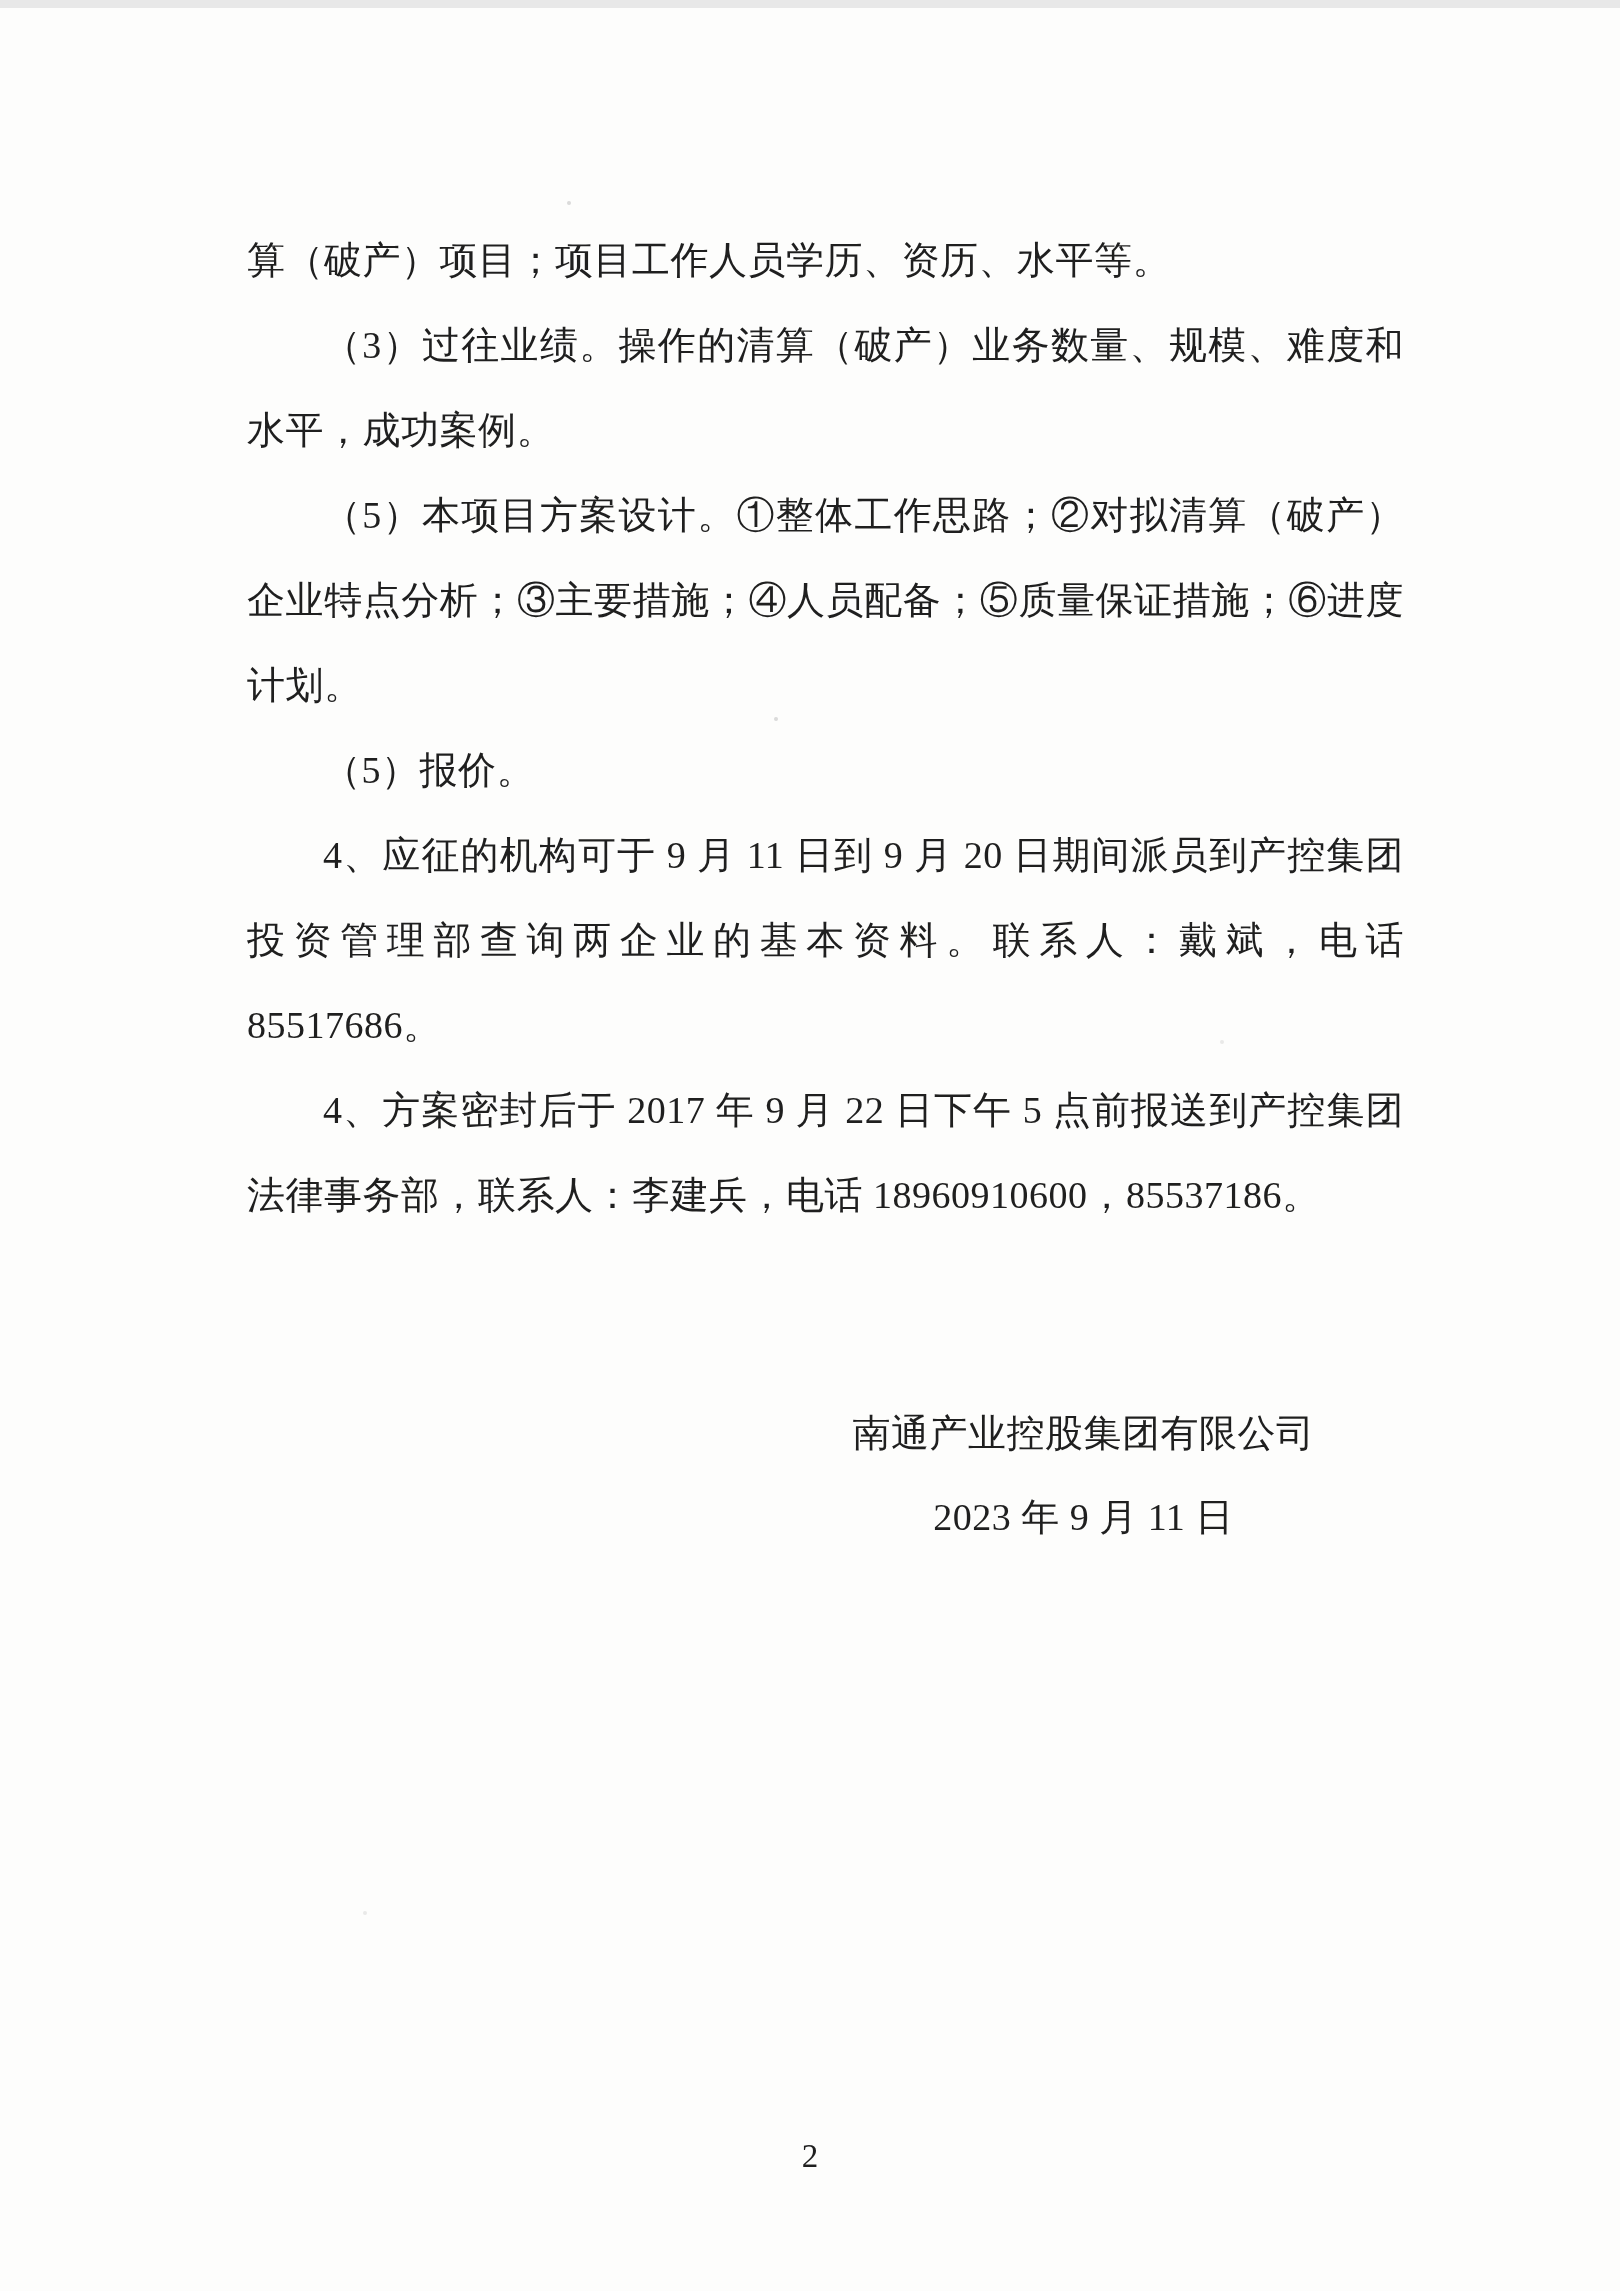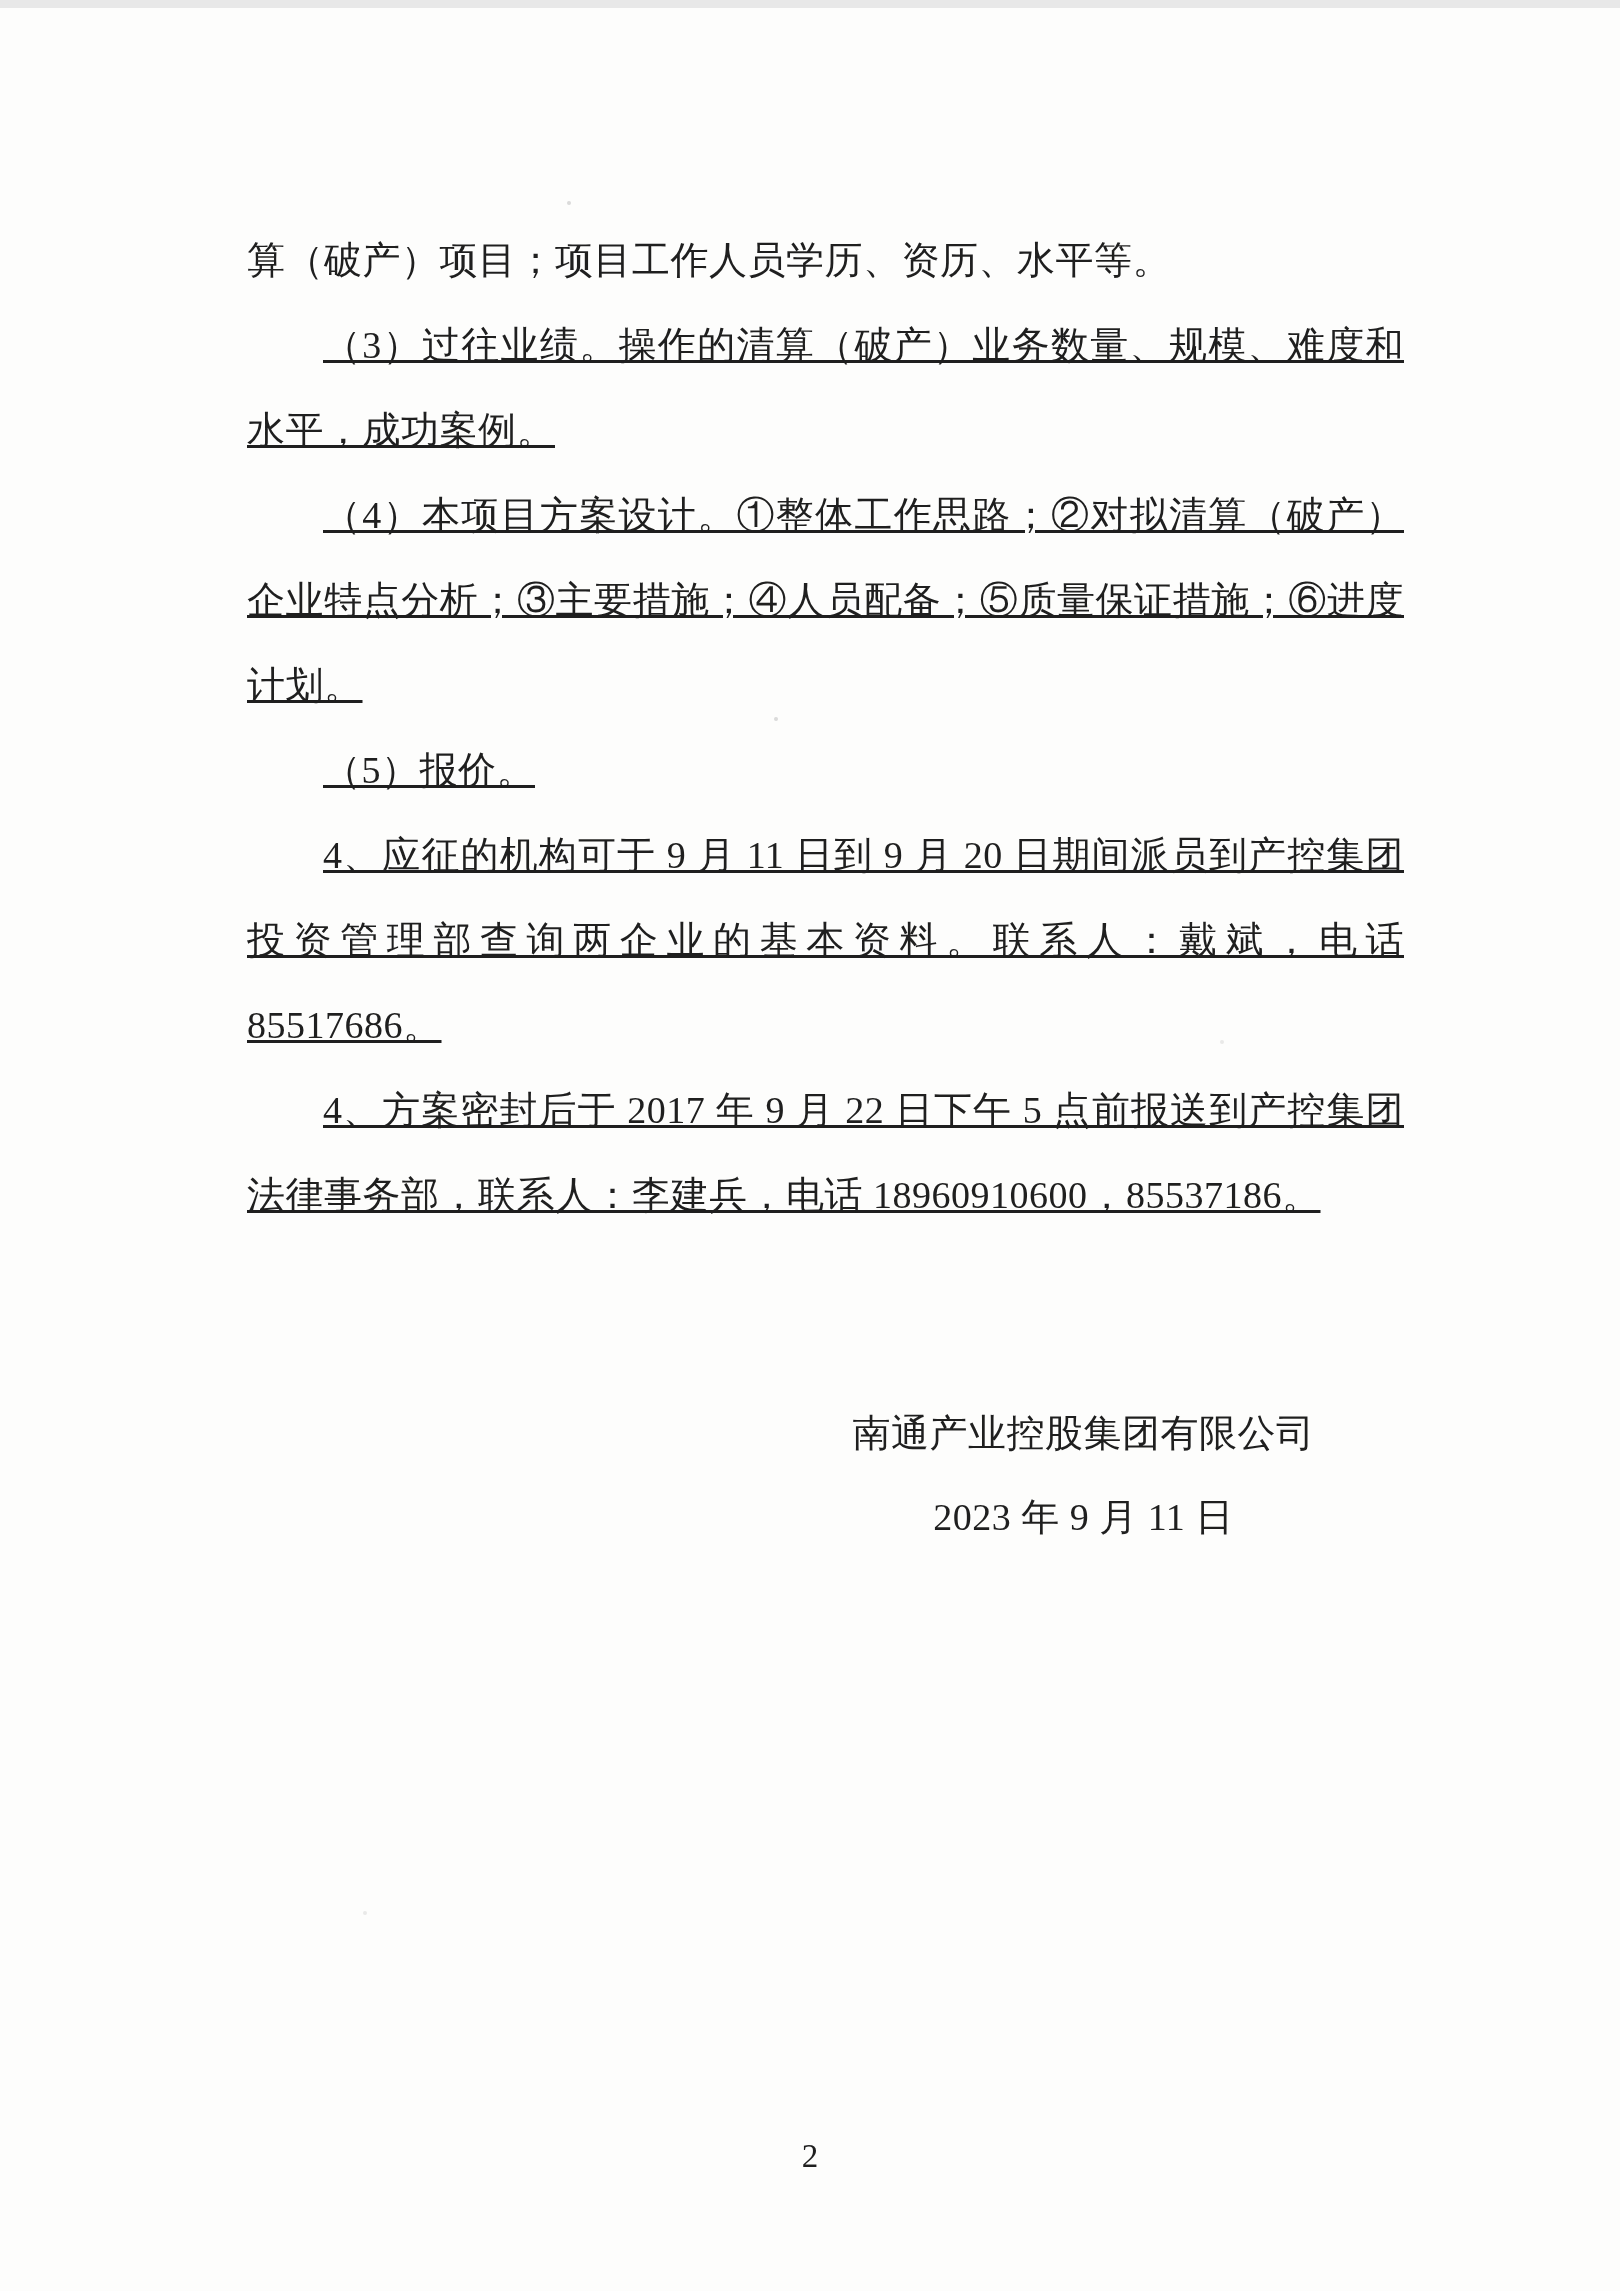--- a/index.html
+++ b/index.html
@@ -27,21 +27,20 @@
     line-height: 85px;
     text-align: justify;
     letter-spacing: 0.5px;
   }
   .para {
     margin: 0;
     padding: 0;
   }
   .para.indent {
     text-indent: 2em;
-    text-decoration: underline;
   }
   .signature-block {
     position: absolute;
     left: 711px;
     top: 1383px;
     width: 745px;
     text-align: center;
     font-size: 38px;
     line-height: 84px;
     letter-spacing: 0.5px;
@@ -76,21 +75,21 @@
   .speck-4 { left: 363px;  top: 1903px; opacity: 0.2; }
 </style>
 </head>
 <body>
 
 <div class="page">
 
   <div class="body-text">
     <p class="para">算（破产）项目；项目工作人员学历、资历、水平等。</p>
     <p class="para indent">（3）过往业绩。操作的清算（破产）业务数量、规模、难度和水平，成功案例。</p>
-    <p class="para indent">（4）本项目方案设计。①整体工作思路；②对拟清算（破产）企业特点分析；③主要措施；④人员配备；⑤质量保证措施；⑥进度计划。</p>
+    <p class="para indent">（5）本项目方案设计。①整体工作思路；②对拟清算（破产）企业特点分析；③主要措施；④人员配备；⑤质量保证措施；⑥进度计划。</p>
     <p class="para indent">（5）报价。</p>
     <p class="para indent">4、应征的机构可于 9 月 11 日到 9 月 20 日期间派员到产控集团投资管理部查询两企业的基本资料。联系人：戴斌，电话 85517686。</p>
     <p class="para indent">4、方案密封后于 2017 年 9 月 22 日下午 5 点前报送到产控集团法律事务部，联系人：李建兵，电话 18960910600，85537186。</p>
   </div>
 
   <div class="signature-block">
     <div class="signature-company">南通产业控股集团有限公司</div>
     <div class="signature-date">2023 年 9 月 11 日</div>
   </div>
 

